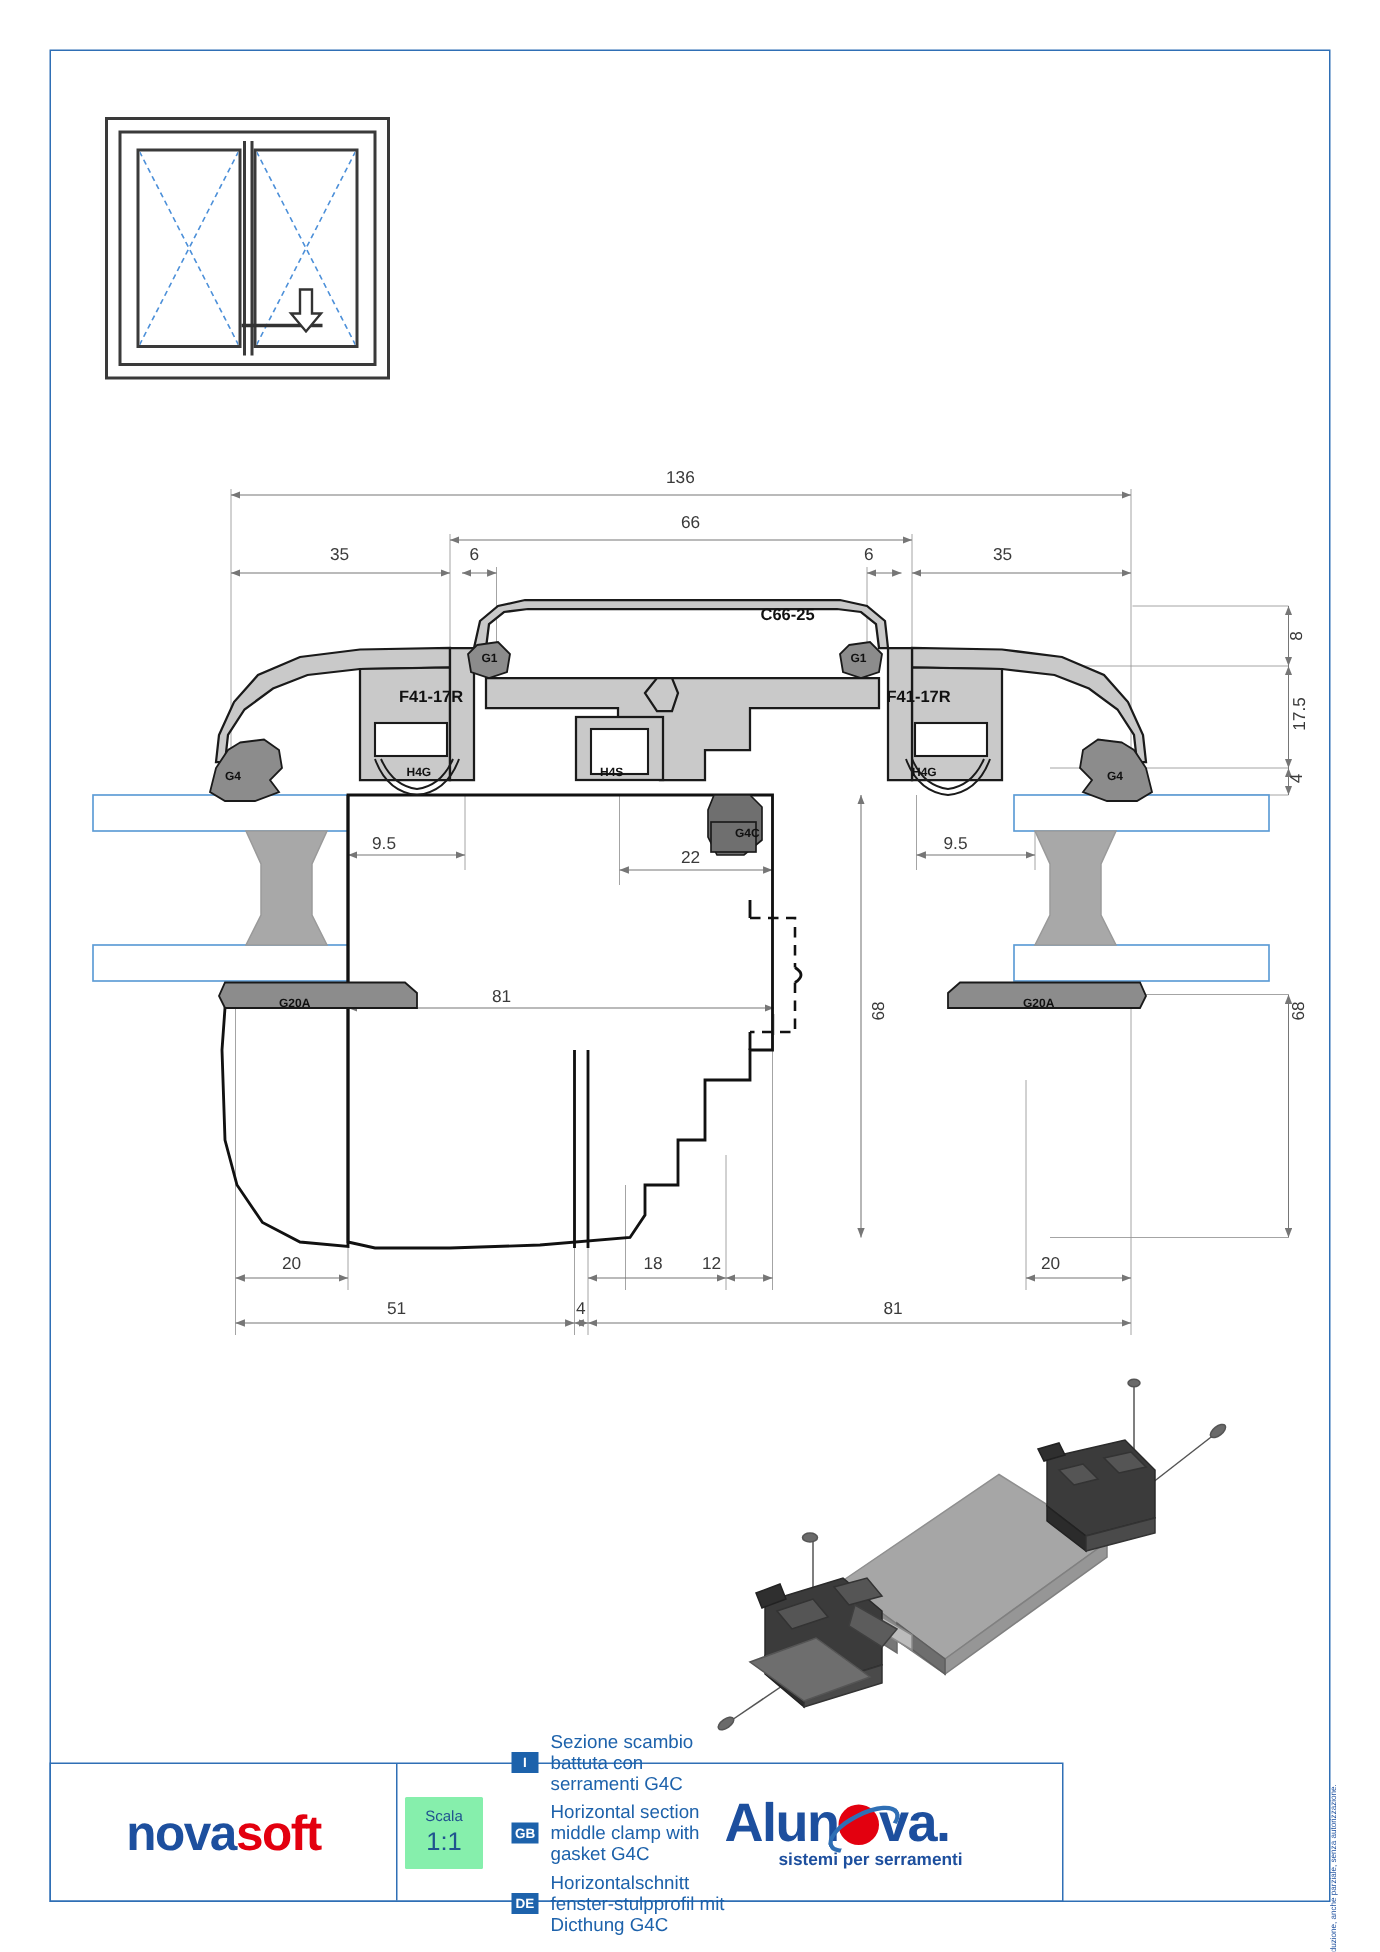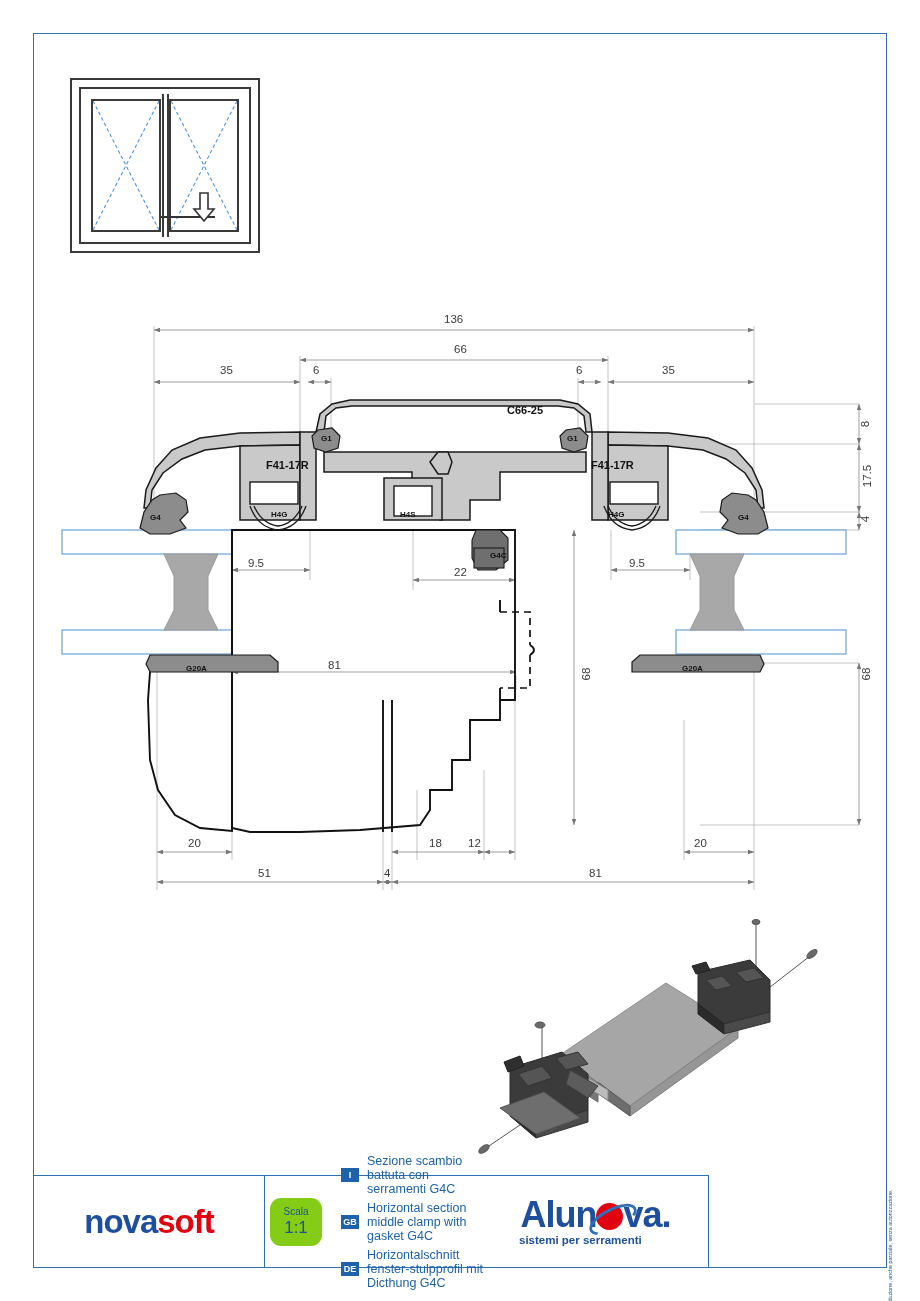--- a/index.html
+++ b/index.html
@@ -23,31 +23,31 @@
   .svg-wrap{position:absolute;left:0;top:0;width:920px;height:1301px;pointer-events:none;}
   
   .titleblock{position:absolute;left:33px;top:1175px;width:676px;height:93px;
        border:1.4px solid #2f6fb5;box-sizing:border-box;display:flex;align-items:stretch;}
   .tb-logo{width:230px;display:flex;align-items:center;justify-content:center;
        border-right:1.4px solid #2f6fb5;}
   .novasoft{font-size:33px;font-weight:bold;letter-spacing:-1px;}
   .nv-blue{color:#1d4f9e;}
   .nv-red{color:#e3000f;}
   .tb-scale{width:62px;display:flex;align-items:center;justify-content:center;}
-  .scalebox{background:#84cc16;color:#20538f;width:52px;height:48px;border-radius:11px;
+  .scalebox{background:#86efac;color:#20538f;width:52px;height:48px;border-radius:1px;
        display:flex;flex-direction:column;align-items:center;justify-content:center;}
   .scalebox .s1{font-size:10px;}
   .scalebox .s2{font-size:17px;margin-top:1px;}
   .tb-desc{flex:1;display:flex;flex-direction:column;justify-content:center;padding-left:14px;}
   .descrow{display:flex;align-items:center;margin:2.5px 0;}
   .flag{background:#1d62ab;color:#fff;font-size:9px;font-weight:bold;
         min-width:18px;height:14px;line-height:14px;text-align:center;margin-right:8px;
         padding:0 2px;box-sizing:border-box;}
   .desctxt{color:#1d62ab;font-size:12.5px;}
-  .tb-brand{width:225px;display:flex;flex-direction:column;align-items:center;
+  .tb-brand{width:225px;display:flex;flex-direction:column;
        justify-content:center;position:relative;}
   .alunova{font-size:36px;font-weight:bold;color:#1d4f9e;letter-spacing:-1px;
        position:relative;line-height:1;}
   .planet{display:inline-block;width:27px;height:27px;background:#e3000f;border-radius:50%;
        vertical-align:-3px;position:relative;}
   .ring{position:absolute;left:-9px;top:5px;width:46px;height:17px;
        border:3px solid #2f6fb5;border-radius:50%;transform:rotate(-27deg);
        border-bottom-color:transparent;}
   .tagline{font-size:11.5px;color:#1d4f9e;font-weight:bold;align-self:flex-start;
        margin-left:36px;margin-top:1px;}

